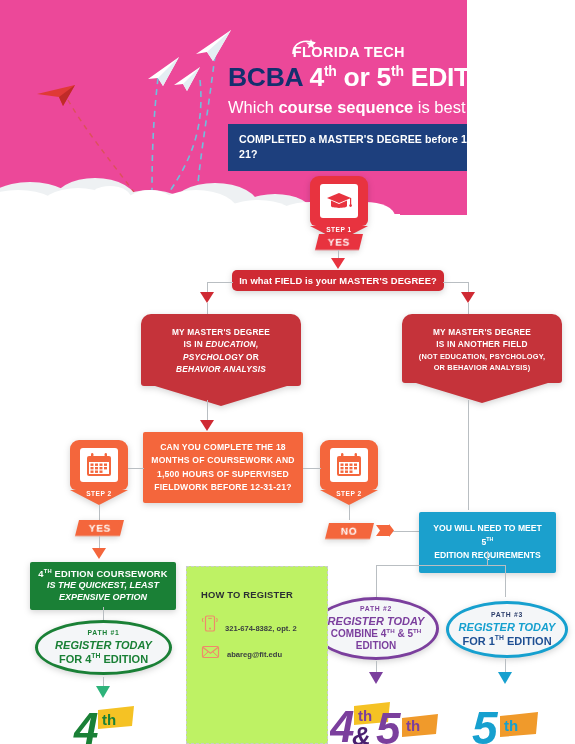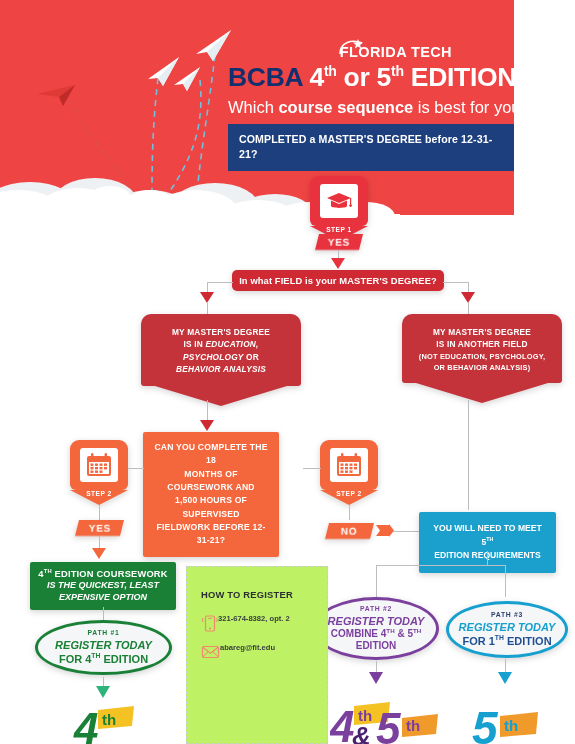--- a/index.html
+++ b/index.html
@@ -6,22 +6,22 @@
   html, body {
     width: 575px; height: 744px;
     font-family: "Liberation Sans", sans-serif;
     background: #ffffff;
     overflow: hidden;
   }
   #page { position: relative; width: 575px; height: 744px; background:#fff; overflow:hidden; }
 
   
   .hero {
-    position:absolute; left:0; top:0; width:514px; height:218px;
-    background:#ef4444; overflow:hidden;padding-left:32px;
+    position:absolute; left:0; top:0; width:467px; height:218px;
+    background:#ec4899; overflow:hidden;padding-left:32px;
   }
   .hero-bottom-white {
     position:absolute; left:0; top:215px; width:575px; height:6px; background:#fff;
   }
   .plane { position:absolute; }
   .cloudwrap { position:absolute; left:0; top:150px; width:575px; height:75px; }
 
   .brand {
     position:absolute; right:62px; top:44px;
     color:#fff; font-weight:bold; font-size:14.5px; letter-spacing:.4px;
@@ -127,21 +127,21 @@
   .oval .l1 { font-size:11px; font-weight:bold; font-style:italic; line-height:1.15; }
   .oval .l2 { font-size:11px; font-weight:bold; line-height:1.2; }
 
   
   .howto {
     position:absolute; left:186px; top:566px; width:142px; height:178px;
     background:#bef264; border:1.4px dashed #c9ccce;
   }
   .howto h3 { font-size:9.4px; font-weight:bold; color:#2b2f33; letter-spacing:.2px; }
   .howto p { font-size:7.3px; color:#62676b; line-height:1.55; }
-  .howto .row { display:flex; align-items:flex-start; margin-top:10px; }
+  .howto .row { display:flex; align-items:flex-end; gap:7px; margin-top:10px; }
   .howto .row .txt { font-size:7.6px; color:#3a3e42; font-weight:bold; }
 
   .supsm { font-size:.62em; vertical-align:super; }
 
   .shadowsoft { filter: drop-shadow(0 2px 3px rgba(0,0,0,.17)); }
 </style>
 </head>
 <body>
 
 <div id="page">
@@ -284,21 +284,21 @@
     <div class="tip"></div>
   </div>
 
   <div class="line vline" style="left:207px;top:400px;height:24px;"></div>
   <svg style="position:absolute;left:200px;top:420px;" width="14" height="11">
     <polygon points="0,0 14,0 7,11" fill="#cf2a33"></polygon>
   </svg>
 
   <div class="line vline" style="left:468px;top:400px;height:110px;"></div>
 
-  <div class="orangebox shadowsoft" style="left:143px;top:432px;width:136px;">
+  <div class="orangebox shadowsoft" style="left:143px;top:432px;width:160px;">
     <div>CAN YOU COMPLETE THE 18</div>
     <div>MONTHS OF COURSEWORK AND</div>
     <div>1,500 HOURS OF SUPERVISED</div>
     <div>FIELDWORK BEFORE 12-31-21?</div>
   </div>
 
   <div class="badge shadowsoft" style="left:70px;top:440px;">
     <div class="sq" style="background:#f4663c;">
       <div class="inner">
         <svg width="28" height="26" viewBox="0 0 28 26">

